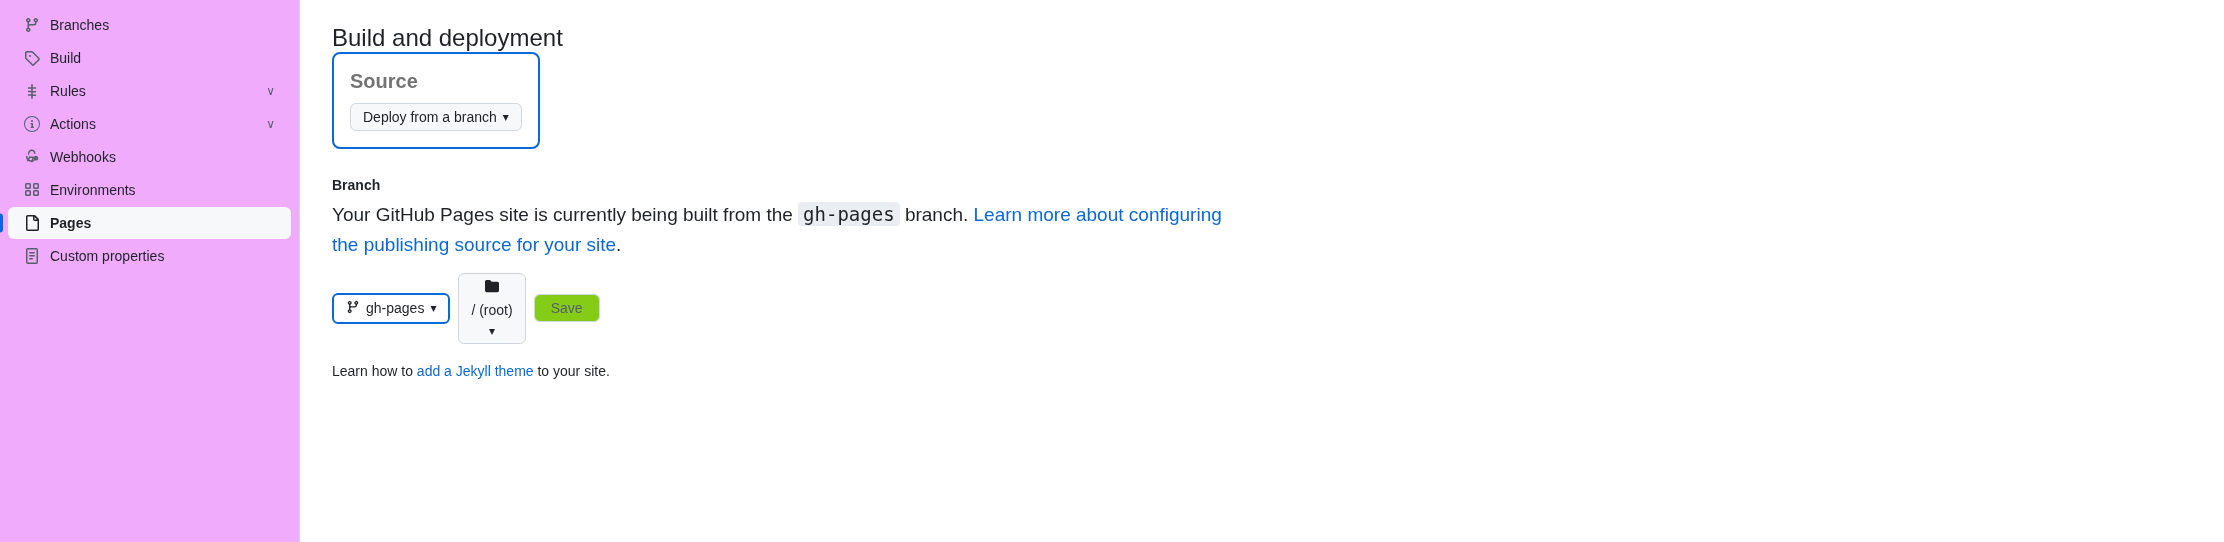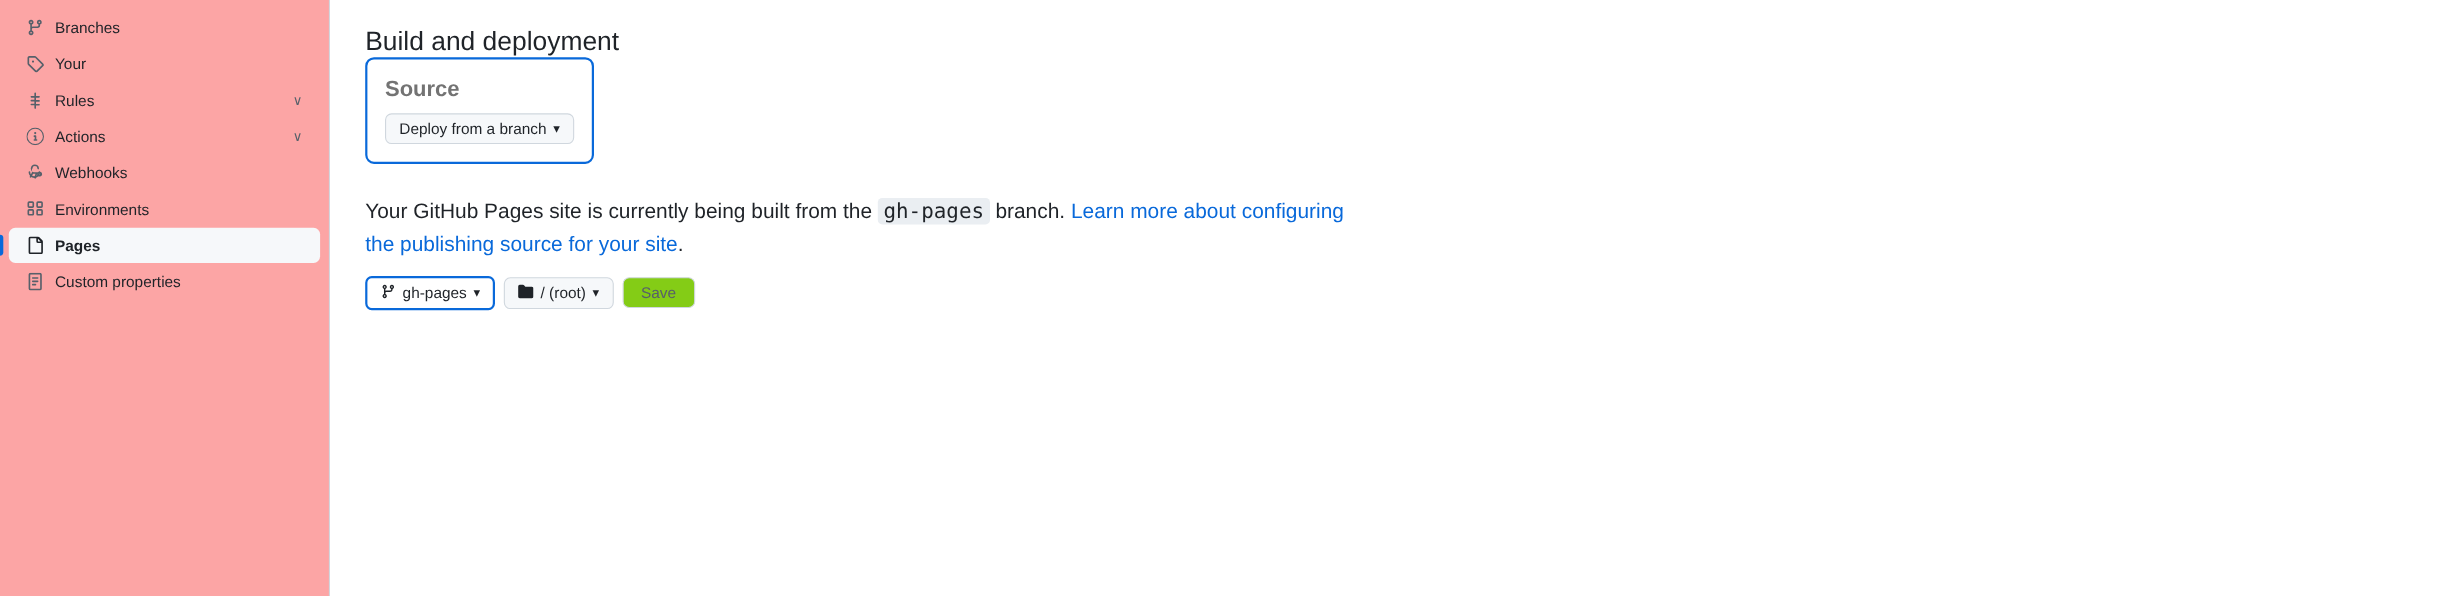--- a/index.html
+++ b/index.html
@@ -11,21 +11,21 @@
       display: flex;
       min-height: 542px;
     }
 
     
     .sidebar {
       width: 300px;
       min-width: 300px;
       padding: 8px 0;
       border-right: 1px solid #d0d7de;
-      background: #fca5a5;
+      background: #f0abfc;
     }
 
     .sidebar-item {
       display: flex;
       align-items: center;
       justify-content: space-between;
       padding: 8px 16px;
       cursor: pointer;
       border-radius: 6px;
       margin: 1px 8px;
@@ -169,20 +169,21 @@
       display: flex;
       align-items: center;
       gap: 6px;
       padding: 5px 12px;
       border: 1px solid #d0d7de;
       border-radius: 6px;
       background: #f6f8fa;
       cursor: pointer;
       font-size: 14px;
       color: #1f2328;
+      flex-direction: column;
     }
 
     .save-button {
       padding: 5px 16px;
       border: 1px solid #d0d7de;
       border-radius: 6px;
       background: #84cc16;
       cursor: pointer;
       font-size: 14px;
       color: #57606a;
@@ -222,21 +223,21 @@
     </div>
   </div>
 
   <div class="sidebar-item">
     <div class="sidebar-item-left">
       <span class="sidebar-icon">
         <svg viewBox="0 0 16 16">
           <path fill-rule="evenodd" d="M2.5 7.775V2.75a.25.25 0 0 1 .25-.25h5.025a.25.25 0 0 1 .177.073l6.25 6.25a.25.25 0 0 1 0 .354l-5.025 5.025a.25.25 0 0 1-.354 0l-6.25-6.25a.25.25 0 0 1-.073-.177zm-1.5 0V2.75C1 1.784 1.784 1 2.75 1h5.025c.464 0 .91.184 1.238.513l6.25 6.25a1.75 1.75 0 0 1 0 2.474l-5.026 5.026a1.75 1.75 0 0 1-2.474 0l-6.25-6.25A1.75 1.75 0 0 1 1 7.775zM6 5a1 1 0 1 0 0 2 1 1 0 0 0 0-2z"></path>
         </svg>
       </span>
-      <span>Your</span>
+      <span>Build</span>
     </div>
   </div>
 
   <div class="sidebar-item">
     <div class="sidebar-item-left">
       <span class="sidebar-icon">
         <svg viewBox="0 0 16 16">
           <path d="M8.75 1.75a.75.75 0 0 0-1.5 0v2.5H4.5a.75.75 0 0 0 0 1.5H7.25v2H4.5a.75.75 0 0 0 0 1.5H7.25v2H4.5a.75.75 0 0 0 0 1.5H7.25v2.5a.75.75 0 0 0 1.5 0V13H11.5a.75.75 0 0 0 0-1.5H8.75V9.5H11.5a.75.75 0 0 0 0-1.5H8.75V5.75H11.5a.75.75 0 0 0 0-1.5H8.75v-2.5z"></path>
         </svg>
       </span>
@@ -313,20 +314,21 @@
   <div class="source-box">
     <div class="source-label">Source</div>
     <button class="deploy-dropdown">
       <span>Deploy from a branch</span>
       <span style="font-size:12px;">▾</span>
     </button>
   </div>
 
   
   <div class="branch-section">
+    <div class="branch-title">Branch</div>
     <p class="branch-description">
       <span>Your GitHub Pages site is currently being built from the</span>
       <code style="font-family: monospace; background:#eaeef2; padding: 1px 5px; border-radius:4px;">gh-pages</code>
       <span>branch.</span>
       <a href="#">Learn more about configuring the publishing source for your site</a>.
     </p>
 
     <div class="branch-controls">
       <button class="branch-dropdown">
         <span>
@@ -344,15 +346,20 @@
             <path d="M1.75 1A1.75 1.75 0 0 0 0 2.75v10.5C0 14.216.784 15 1.75 15h12.5A1.75 1.75 0 0 0 16 13.25v-8.5A1.75 1.75 0 0 0 14.25 3H7.5a.25.25 0 0 1-.2-.1l-.9-1.2C6.07 1.26 5.55 1 5 1H1.75z"></path>
           </svg>
         </span>
         <span>/ (root)</span>
         <span style="font-size:12px;">▾</span>
       </button>
 
       <button class="save-button">Save</button>
     </div>
 
+    <p class="jekyll-text">
+      <span>Learn how to</span>
+      <a href="#">add a Jekyll theme</a>
+      <span>to your site.</span>
+    </p>
   </div>
 
 </main>
 
 </body></html>

